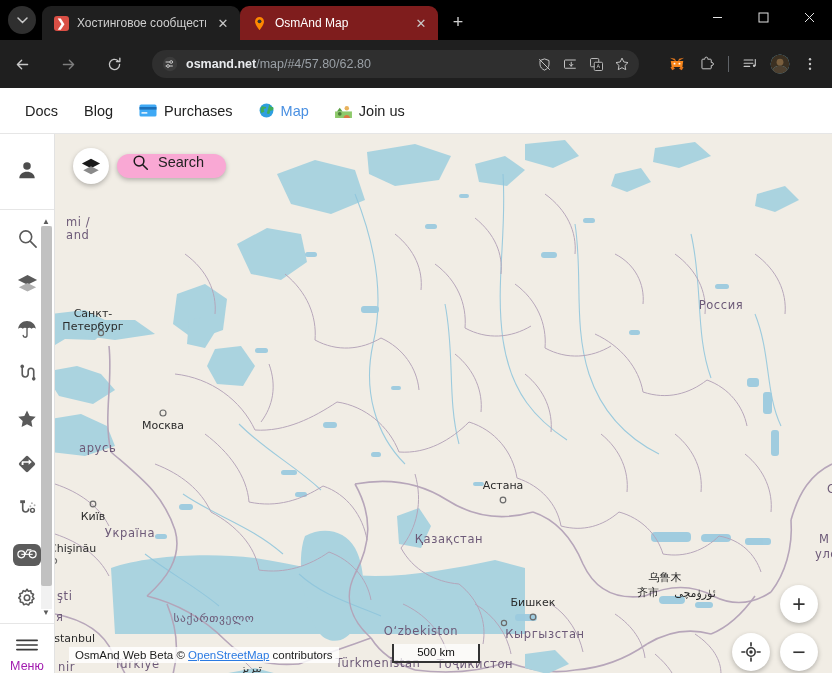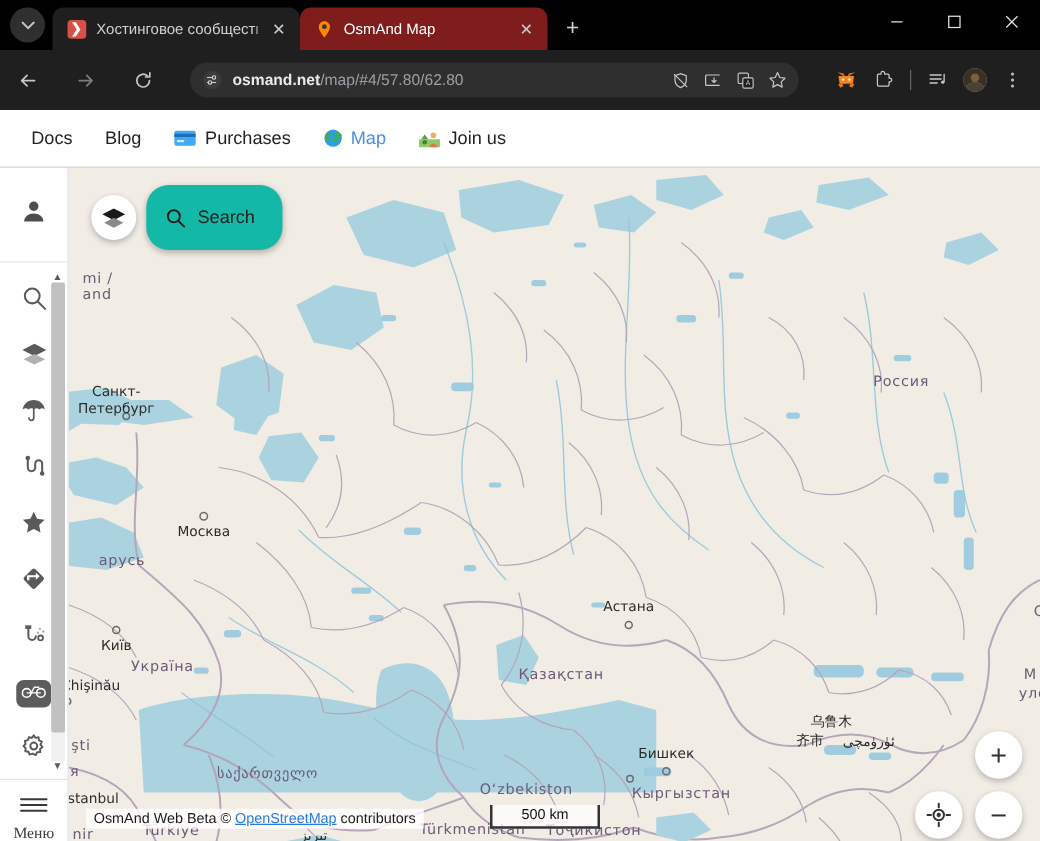--- a/index.html
+++ b/index.html
@@ -131,21 +131,21 @@
   }
   .rail-item.filled {
     background:#5c5c5c; color:#fff; border-radius:6px;
     width: 28px; height: 22px; margin: 11px 0;
   }
   .rail-bottom {
     width:100%; height: 62px; border-top:1px solid #e6e6e6;
     display:flex; flex-direction:column; align-items:center;
     justify-content:center; gap:2px;
   }
-  .rail-menu-label { font-size: 12.5px; color:#404040;font-family:Liberation Serif, serif; }
+  .rail-menu-label { font-size: 12.5px; color:#a21caf; }
   .rail-sb {
     position:absolute; right: 2px; top: 8px; width: 12px; bottom: 6px;
     display:flex; flex-direction:column; align-items:center;
   }
   .rail-sb-arrow { color:#5b5b5b; font-size:8px; line-height:8px; }
   .rail-sb-track { flex:1 1 auto; width:11px; background:#f1f1f1; position:relative; }
   .rail-sb-thumb { position:absolute; left:0; top:0; width:11px; height:94%; background:#c1c1c1; border-radius:2px;}
 
   
   .map {
@@ -157,23 +157,23 @@
   
   .map-ctrls-tl {
     position:absolute; left: 18px; top: 14px; display:flex; align-items:center; gap: 8px; z-index:20;
   }
   .layers-btn {
     width: 36px; height: 36px; border-radius: 50%;
     background:#fff; box-shadow: 0 2px 5px rgba(0,0,0,.26);
     display:flex; align-items:center; justify-content:center;
   }
   .search-pill {
-    height: 52px; border-radius: 18px; background:#14b8a6;
+    height: 24px; border-radius: 18px; background:#f9a8d4;
     box-shadow: 0 2px 5px rgba(0,0,0,.26);
-    display:flex; align-items:center; gap: 9px; padding: 0 22px 0 15px;
+    display:flex; gap: 9px; padding: 0 22px 0 15px;
   }
   .search-pill-label { font-size: 14.5px; color:#222; }
 
   .zoom-cluster { position:absolute; right: 14px; bottom: 14px; z-index:20; }
   .zbtn {
     width: 38px; height: 38px; border-radius:50%; background:#fff;
     box-shadow: 0 2px 5px rgba(0,0,0,.25);
     display:flex; align-items:center; justify-content:center;
     position:absolute; color:#333;
   }

